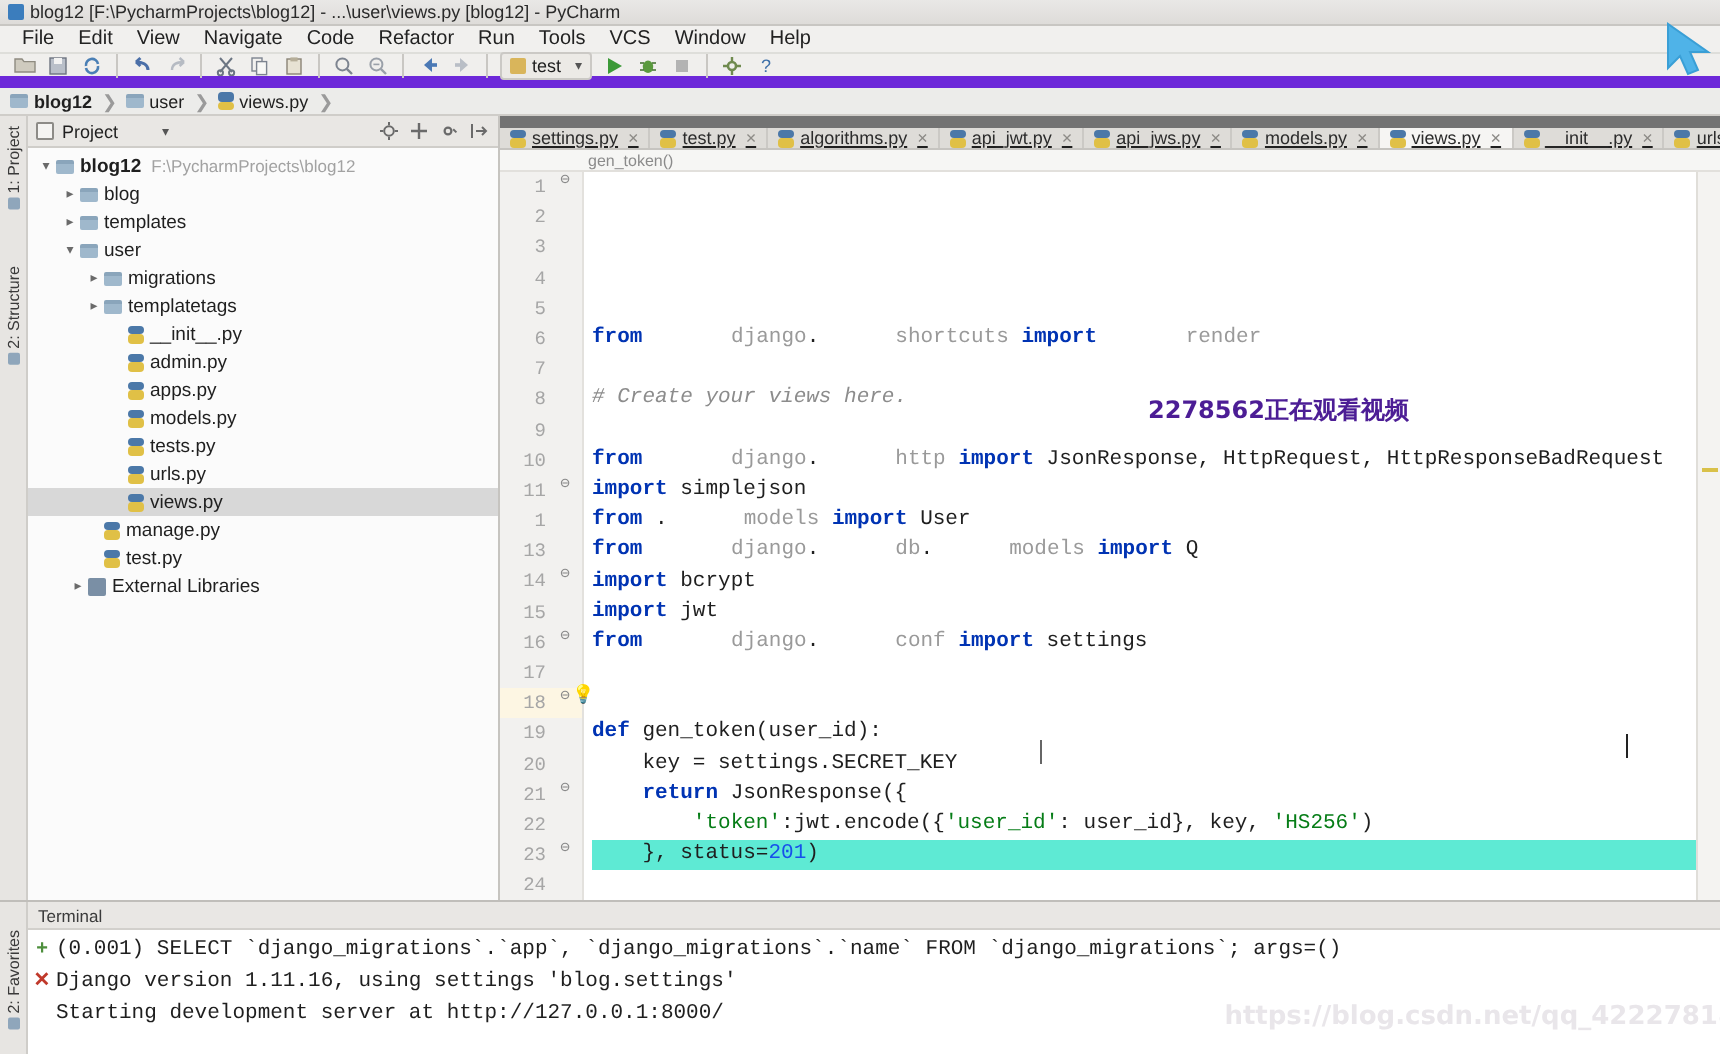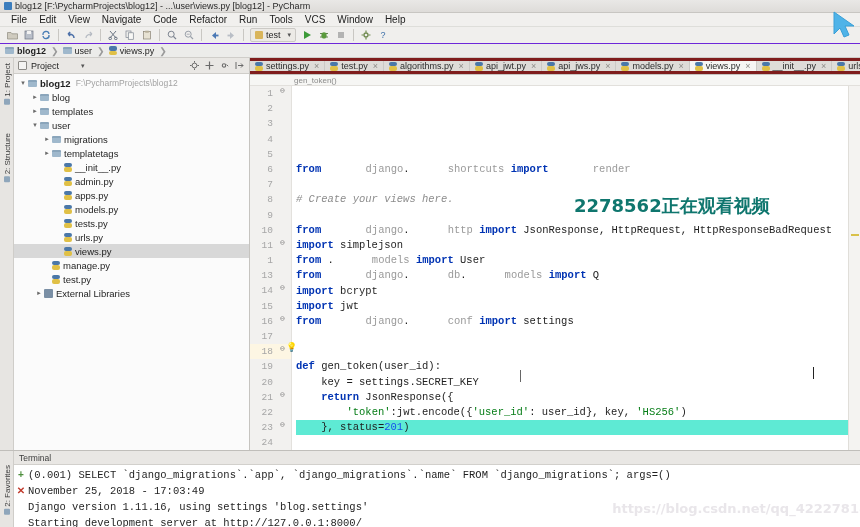--- a/index.html
+++ b/index.html
@@ -37,21 +37,21 @@
     display: flex; align-items: center;
     padding-left: 5px;
     font-size: 10px;
   }
   .menubar .mi { padding: 0 6px; line-height: 13px; cursor: default; color: #222; }
 
   
   .toolbar {
     height: 17px;
     background: #f0efed;
-    border-bottom: 1px solid #6d28d9;
+    border-bottom: 6px solid #6d28d9;
     display: flex; align-items: center;
     padding-left: 4px; gap: 1px;
   }
   .tbtn {
     width: 16px; height: 15px;
     display: flex; align-items: center; justify-content: center;
     border-radius: 2px;
   }
   .tsep { width: 1px; height: 12px; background: #c9c7c3; margin: 0 3px; }
   .runcfg {
@@ -126,22 +126,22 @@
   .trow.sel { background: #d8d8d8; }
   .twist { width: 10px; text-align: center; color: #6a6a6a; font-size: 7px; flex: 0 0 10px; }
   .trow .nm { margin-left: 3px; }
   .trow .path { color: #a2a2a2; margin-left: 5px; font-size: 8.5px; }
   .trow .nm.b { font-weight: bold; }
   .ico-lib { width: 9px; height: 9px; background: #7a8fa5; border-radius: 1px; display:inline-block; }
 
   
   .editor-area { flex: 1; display: flex; flex-direction: column; min-width: 0; position: relative; background: #fff; }
   .tabbar {
-    height: 17px; background: #7f1d1d; border-bottom: 1px solid #c6c4c0;
-    display: flex; align-items: center; overflow: hidden;
+    height: 17px; background: #737373; border-bottom: 1px solid #c6c4c0;
+    display: flex; align-items: flex-end; overflow: hidden; text-decoration: underline;
   }
   .etab {
     display: flex; align-items: center; gap: 3px;
     padding: 0 5px; font-size: 9px;
     border-right: 1px solid #cbc9c5;
     background: #dedcd8; color: #2c2c2c; white-space: nowrap;
   }
   .etab.active { background: #f6f5f3; }
   .etab .x { color: #8d8b87; font-size: 9px; margin-left: 2px; }
 
@@ -182,21 +182,21 @@
   .str { color: #067d17; }
   .num { color: #1750eb; }
   .greyed { color: #9a9a9a; padding-left: 38px; }
 
   .vcaret {
     position: absolute; width: 1px; background: #222;
     height: 12px;
   }
   .watermark {
     position: absolute;
-    font-size: 18px; color: #0f766e; font-weight: bold;
+    font-size: 12px; color: #4c1d95; font-weight: bold;
     pointer-events: none; white-space: nowrap;
     font-family: "DejaVu Sans", sans-serif;
   }
   .marker-strip {
     width: 12px; flex: 0 0 12px; background: #f4f3f1; border-left: 1px solid #e0ded9;
     position: relative;
   }
   .marker { position: absolute; left: 2px; width: 8px; height: 2px; }
 
   
@@ -595,21 +595,21 @@
     </div>
     <div class="term-main">
       <div class="term-head">
         <span>Terminal</span>
       </div>
       <div class="term-body">
         <div class="term-gut" id="termgut">
             <div class="tg plus">+</div>
             <div class="tg x">✕</div>
           </div>
-        <div class="term-lines" id="termlines"><div>(0.001) SELECT `django_migrations`.`app`, `django_migrations`.`name` FROM `django_migrations`; args=()</div><div>November 25, 2018 - 17:03:49</div><div>Django version 1.11.16, using settings 'blog.settings'</div><div>Starting development server at http://127.0.0.1:8000/</div></div>
+        <div class="term-lines" id="termlines"><div>(0.001) SELECT `django_migrations`.`app`, `django_migrations`.`name` FROM `django_migrations`; args=()</div><div>Django version 1.11.16, using settings 'blog.settings'</div><div>Starting development server at http://127.0.0.1:8000/</div></div>
         <div class="watermark" style="position:absolute; right:-8px; bottom:12px; font-size:13px; color:#e9e6ea;">https://blog.csdn.net/qq_42227818</div>
       </div>
     </div>
   </div>
 
   <svg class="cursor-arrow" width="26" height="30" style="left:832px; top:10px; position:absolute;">
     <path d="M2 2 L2 24 L8 18 L12 27 L17 25 L13 16 L22 16 Z" fill="#4fb3e8" stroke="#3a9fd6" stroke-width="1"></path>
   </svg>
 
 </div>

